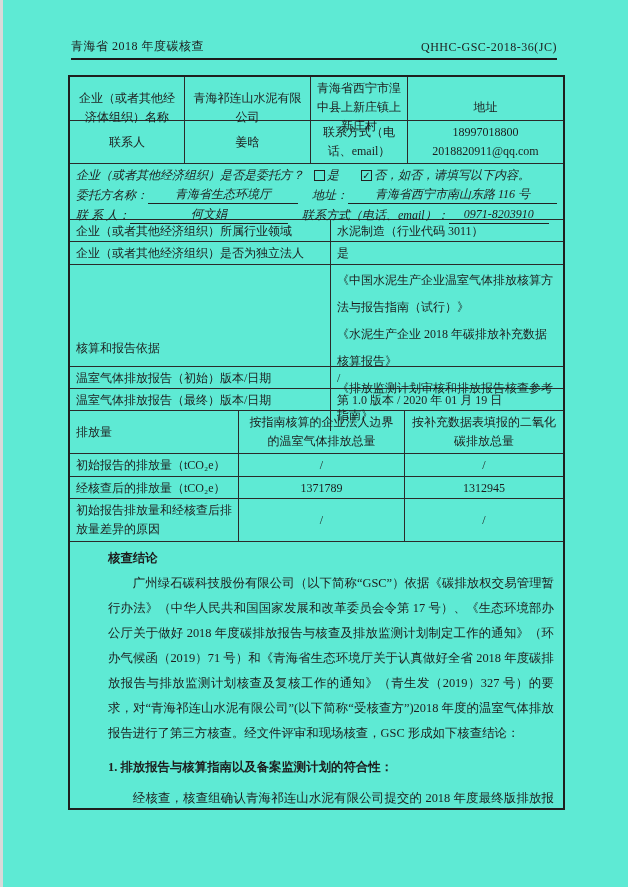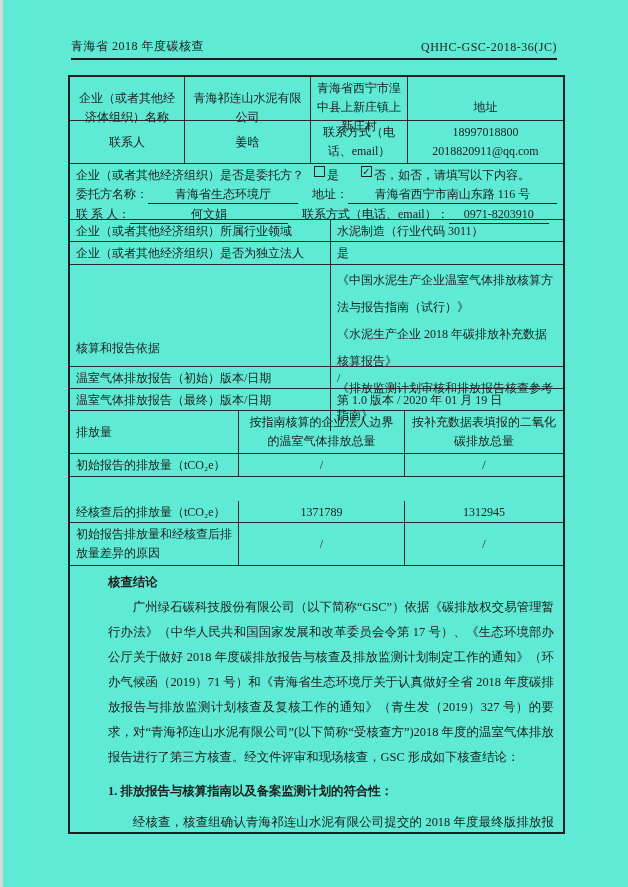--- a/index.html
+++ b/index.html
@@ -20,27 +20,27 @@
   .cols3 { grid-template-columns:169px 166px 1fr; }
   .cell { border-right:1px solid #2a2a2a; padding:2px 6px; display:flex; align-items:center; line-height:19px; }
   .row .cell:last-child { border-right:none; }
   .cen { justify-content:center; text-align:center; }
   .lft { justify-content:flex-start; text-align:left; }
   .col { flex-direction:column; justify-content:center; }
 
   .r1 { height:44px; } .r2 { height:43px; } .r3 { height:56px; }
   .r4 { height:22px; } .r5 { height:23px; } .r6 { height:102px; }
   .r7 { height:22px; } .r8 { height:22px; } .r9 { height:43px; }
-  .r10 { height:23px; } .r11 { height:22px;margin-top:24px; } .r12 { height:43px; }
+  .r10 { height:23px; } .r11 { height:22px; } .r12 { height:43px; }
   .r13 { height:266px; }
 
   .basis-item { line-height:27px; text-align:left; width:100%; }
 
   .dg { display:block; padding:2px 6px 0 6px; line-height:18px; font-size:12px; }
-  .dg-line { display:flex; align-items:flex-start; white-space:nowrap; margin-bottom:1px; }
+  .dg-line { display:flex; align-items:center; white-space:nowrap; margin-bottom:1px;font-style:italic; }
   .cb { display:inline-block; width:11px; height:11px; border:1.4px solid #222;
         vertical-align:-1px; text-align:center; line-height:9px; font-size:10px;
         font-family:"DejaVu Sans",sans-serif; margin:0 2px 0 10px; }
   .uv { display:inline-block; border-bottom:1px solid #222; text-align:center; }
   .uv-name { width:150px; } .uv-addr { flex:1; } .uv-person { width:158px; } .uv-phone { min-width:100px; }
 
   .concl { display:block; padding:4px 9px; height:266px; overflow:hidden;
            font-size:12.4px; line-height:25px; text-align:justify; }
   .concl-title { font-weight:bold; }
   .concl p { text-indent:2em; }

